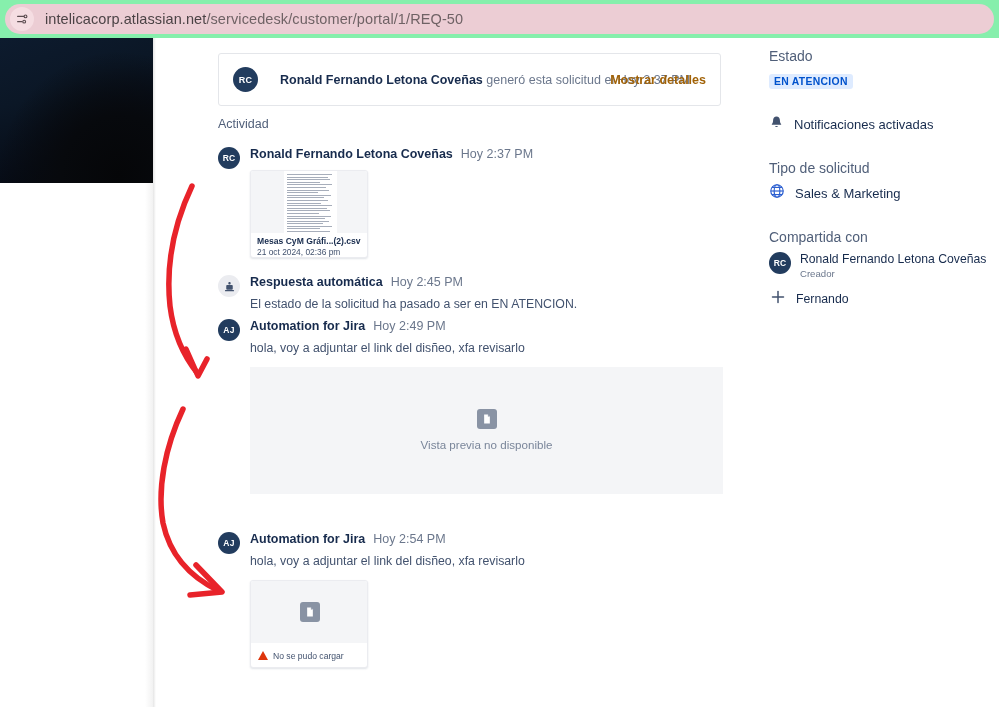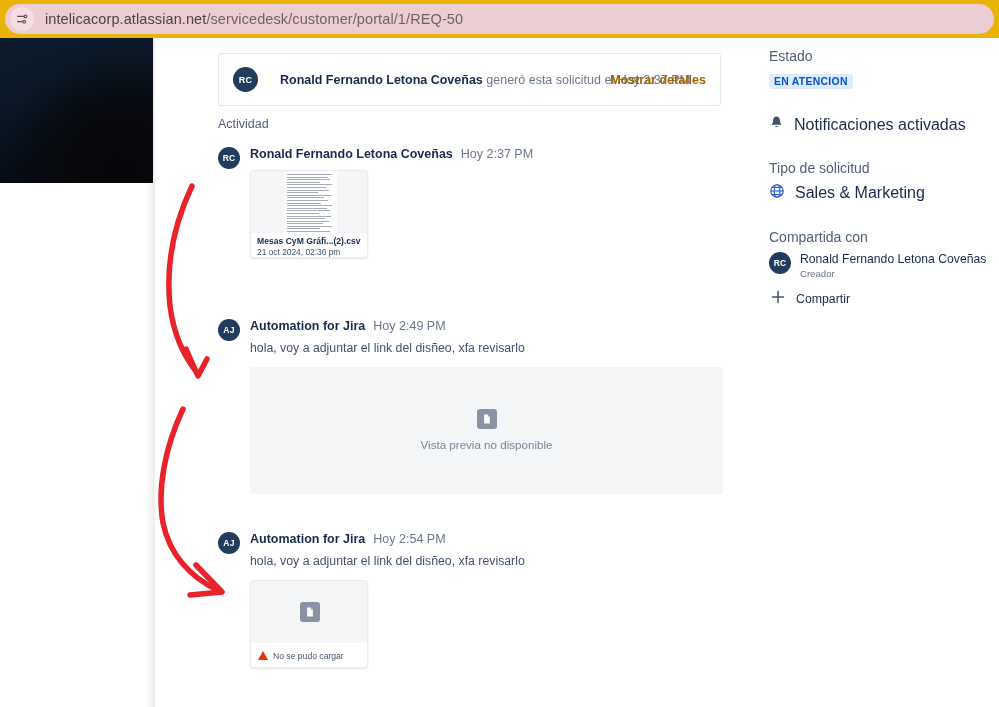--- a/index.html
+++ b/index.html
@@ -8,21 +8,21 @@
     width: 999px; height: 707px;
     overflow: hidden;
     background: #ffffff;
     font-family: "Liberation Sans", sans-serif;
   }
   #root { position: relative; width: 999px; height: 707px; background:#fff; }
 
   
   .urlbar-strip {
     position:absolute; left:0; top:0; width:999px; height:38px;
-    background:#eab308;
+    background:#86efac;
   }
   .urlbar-pill {
     position:absolute; left:5px; top:4px; width:989px; height:30px;
     background:#eccdd4; border-radius:15px;
     display:flex; align-items:center;
   }
   .site-icon-circle {
     width:24px; height:24px; margin-left:5px;
     border-radius:50%; background:#f5dde2;
     display:flex; align-items:center; justify-content:center;
@@ -147,21 +147,21 @@
 
   
   .sidebar { position:absolute; left:613px; top:10px; width:230px; }
   .sb-label { font-size:14px; color:#505f79; margin-bottom:7px; }
   .status-badge {
     display:inline-block; background:#deebff; color:#0052cc;
     font-size:10.4px; font-weight:700; letter-spacing:.3px;
     padding:2px 5px; border-radius:3px;
   }
   .sb-row { display:flex; align-items:center; gap:10px; }
-  .sb-row-text { font-size:16px; color:#172b4d; }
+  .sb-row-text { font-size:13px; color:#172b4d; }
   .sb-block { margin-top:26px; }
   .sb-person { display:flex; align-items:flex-start; gap:9px; margin-top:2px; }
   .sb-person-name { font-size:12.2px; color:#172b4d; line-height:1.25; }
   .sb-person-role { font-size:9.6px; color:#6b778c; margin-top:1px; }
   .sb-share { display:flex; align-items:center; gap:9px; margin-top:9px; cursor:pointer; }
   .sb-share-text { font-size:12.3px; color:#172b4d; }
 
   
   .annotations { position:absolute; left:0; top:0; width:999px; height:707px; pointer-events:none; }
 </style>
@@ -242,20 +242,38 @@
             </div>
             <div class="csv-meta">
               <div class="csv-name">Mesas CyM Gráfi...(2).csv</div>
               <div class="csv-date">21 oct 2024, 02:36 pm</div>
             </div>
           </div>
         </div>
       </div>
     </div>
 
+    <div class="entry" style="left:62px; top:237px;">
+      <div class="row">
+        <div class="bot-avatar">
+          <svg width="13" height="13" viewBox="0 0 16 16" fill="#42526e">
+            <rect x="4" y="6" width="8" height="6" rx="1.2"></rect>
+            <rect x="6.6" y="2.6" width="2.8" height="3" rx="1"></rect>
+            <rect x="2.4" y="12.3" width="11.2" height="1.5" rx=".7"></rect>
+          </svg>
+        </div>
+        <div class="entry-col">
+          <div class="entry-head">
+            <span class="entry-author">Respuesta automática</span>
+            <span class="entry-time">Hoy 2:45 PM</span>
+          </div>
+          <div class="entry-body">El estado de la solicitud ha pasado a ser en EN ATENCION.</div>
+        </div>
+      </div>
+    </div>
 
     <div class="entry" style="left:62px; top:281px;">
       <div class="row">
         <div class="avatar sm">AJ</div>
         <div class="entry-col">
           <div class="entry-head">
             <span class="entry-author">Automation for Jira</span>
             <span class="entry-time">Hoy 2:49 PM</span>
           </div>
           <div class="entry-body">hola, voy a adjuntar el link del disñeo, xfa revisarlo</div>
@@ -341,21 +359,21 @@
             <div class="sb-person-role">Creador</div>
           </div>
         </div>
         <div class="sb-share">
           <span>
             <svg width="18" height="18" viewBox="0 0 18 18" stroke="#42526e" stroke-width="1.5" stroke-linecap="round">
               <line x1="9" y1="3.5" x2="9" y2="14.5"></line>
               <line x1="3.5" y1="9" x2="14.5" y2="9"></line>
             </svg>
           </span>
-          <span class="sb-share-text">Compartir</span>
+          <span class="sb-share-text">Fernando</span>
         </div>
       </div>
 
     </div>
   </div>
 
   <svg class="annotations" viewBox="0 0 999 707">
     <g fill="none" stroke="#e8232a" stroke-width="5.5" stroke-linecap="round" stroke-linejoin="round">
       <path d="M192 186 C 173 226, 166 268, 170 306 C 174 338, 185 358, 198 374"></path>
       <path d="M186 349 L 198 376 L 207 359"></path>

